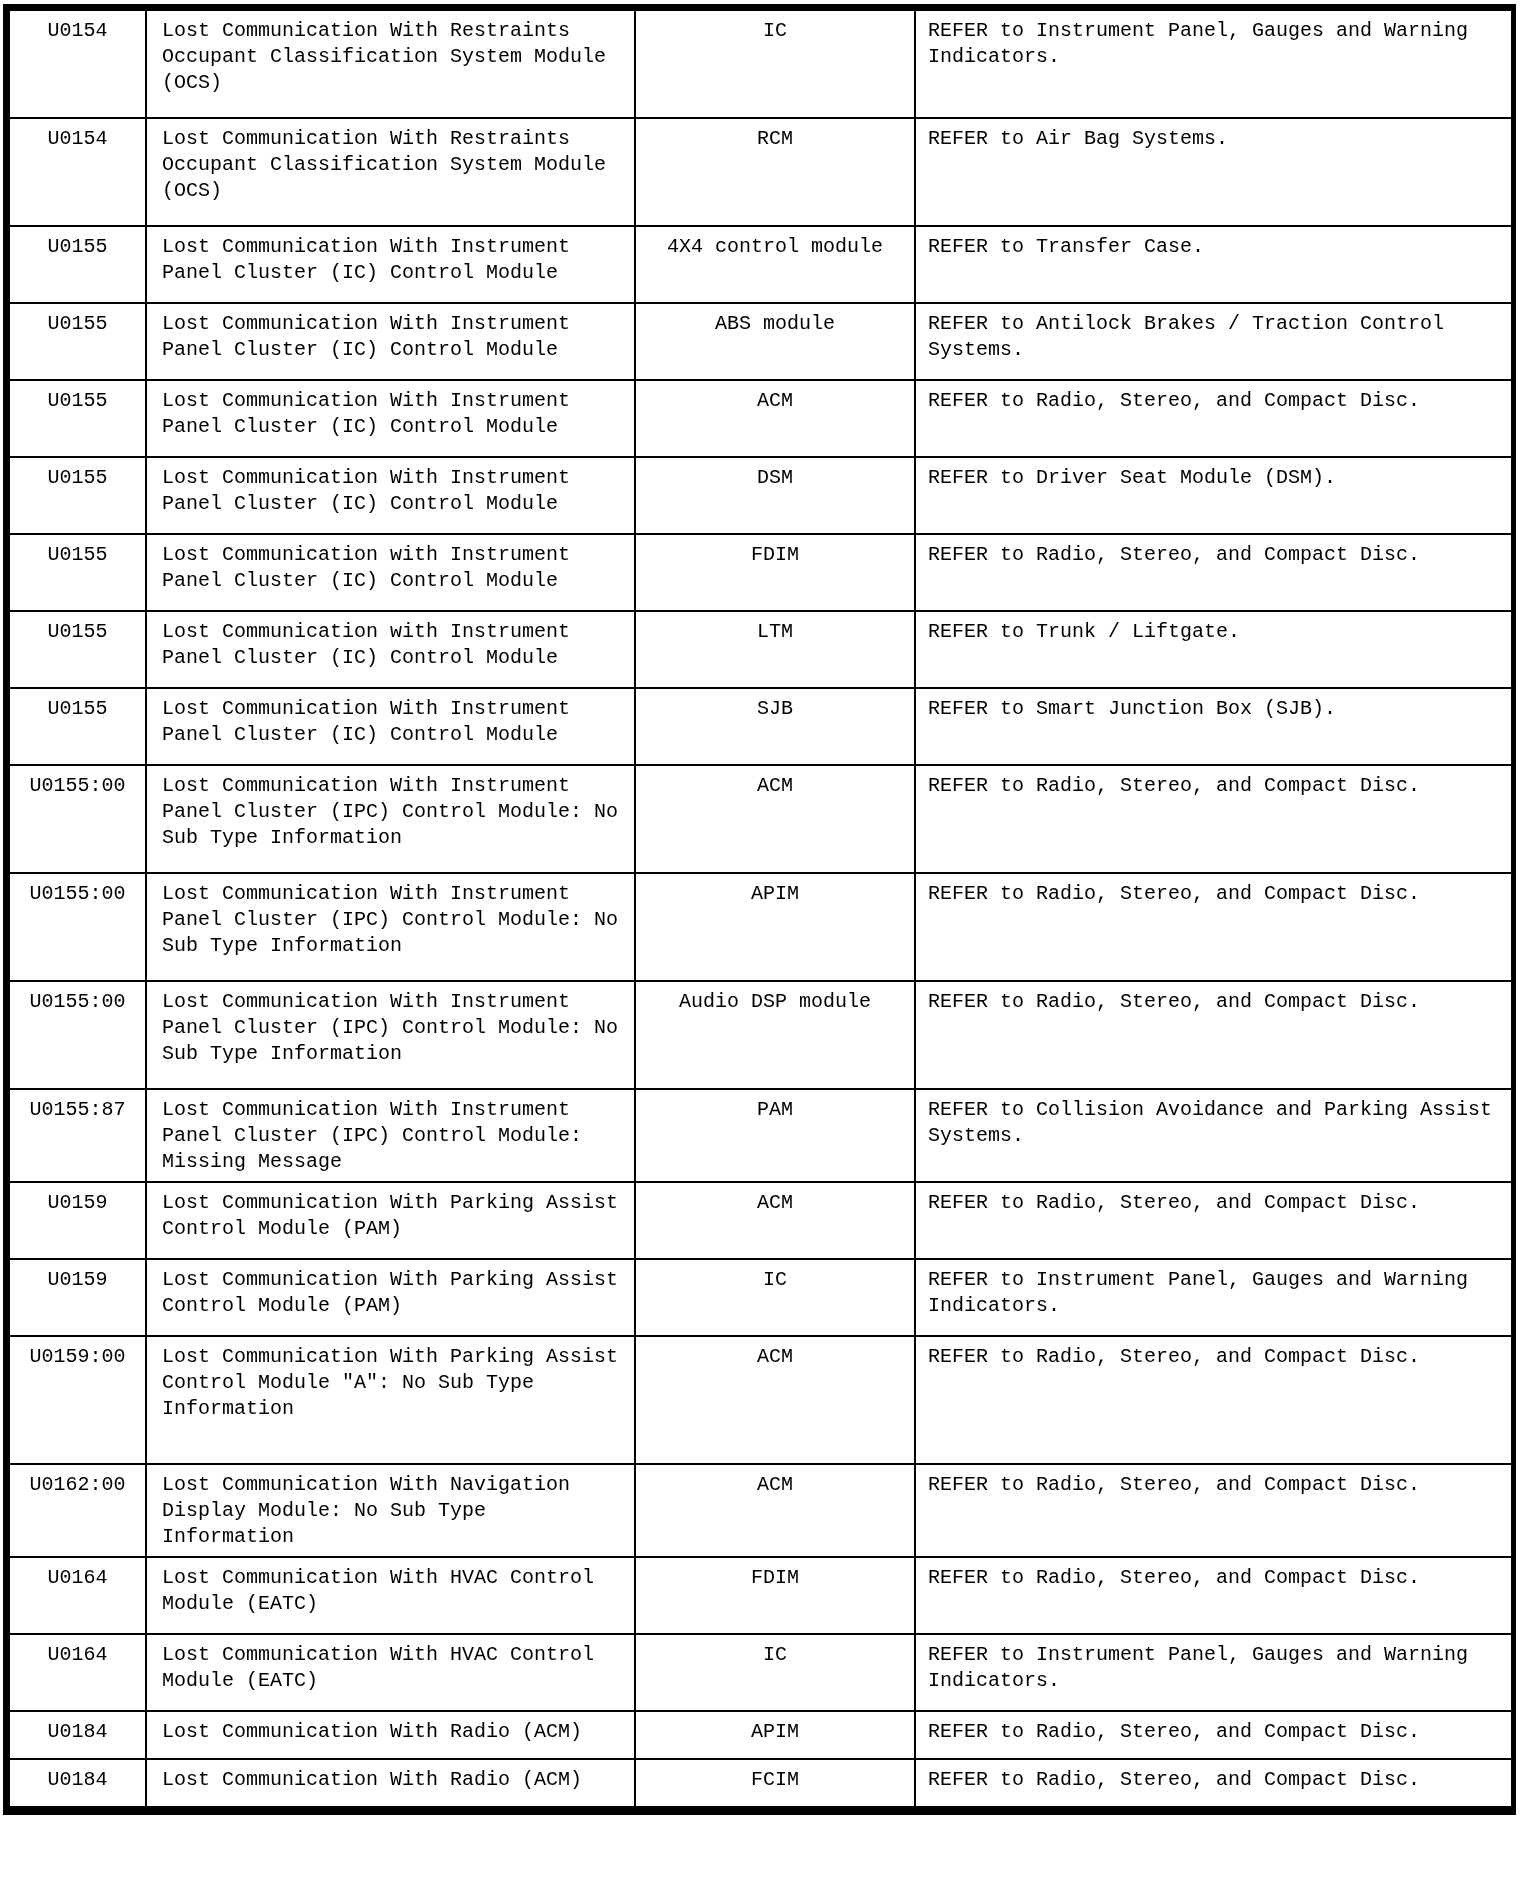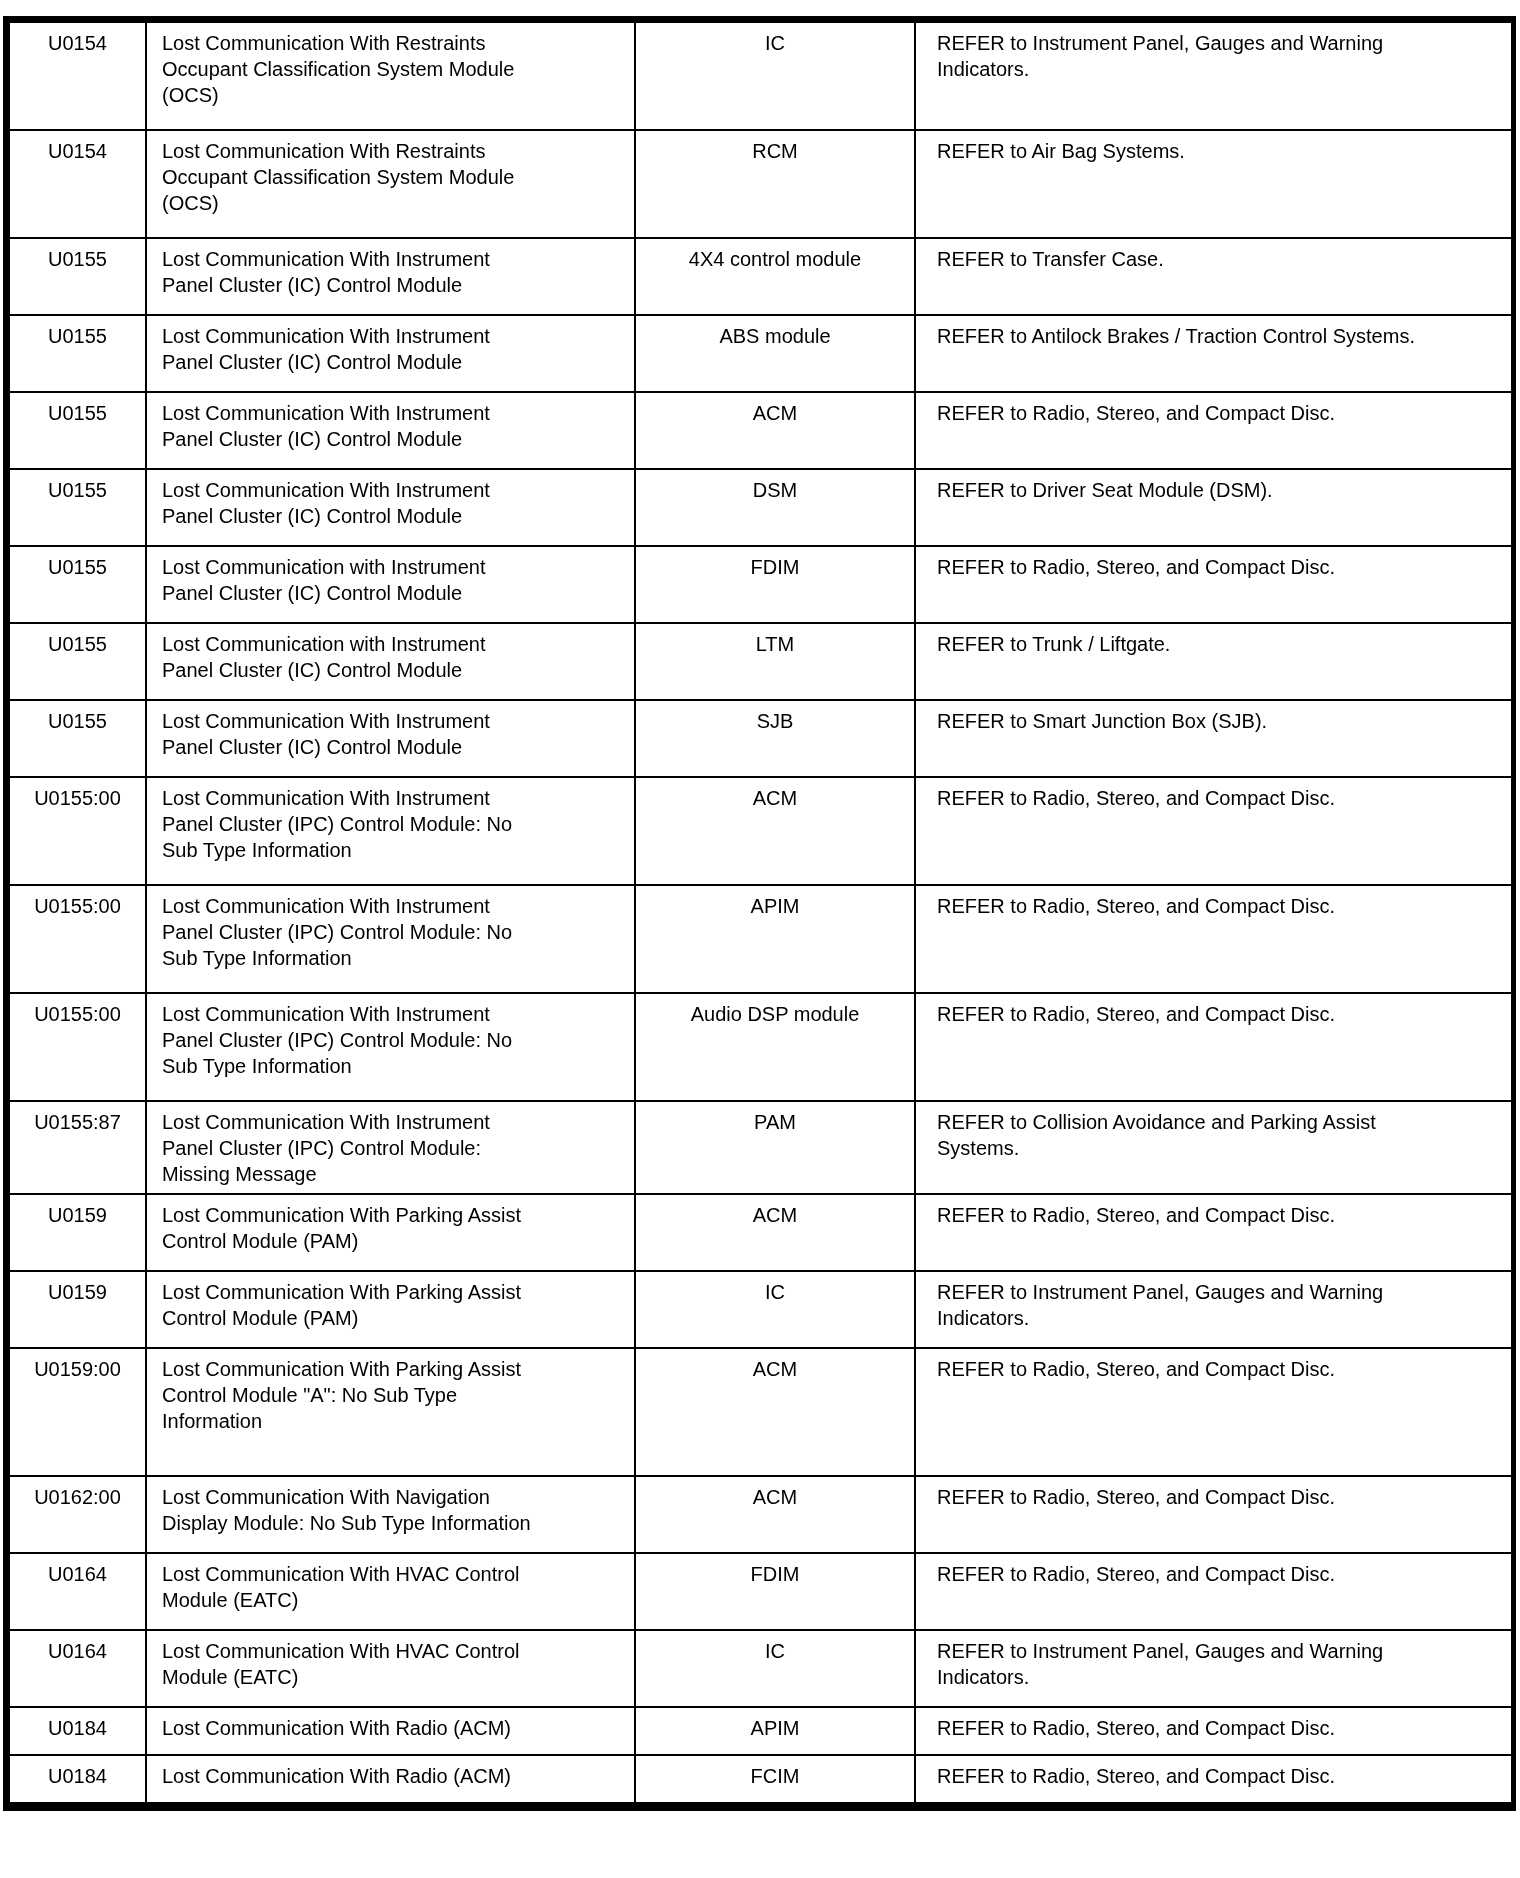--- a/index.html
+++ b/index.html
@@ -10,25 +10,26 @@
   body {
     width: 1520px;
     height: 1878px;
     font-family: "Liberation Sans", sans-serif;
     color: #000000;
     overflow: hidden;
   }
   .table-wrap {
     position: absolute;
     left: 3px;
-    top: 16px;
+    top: 4px;
     width: 1503px;
     border: 5px solid #000000;
     border-bottom-width: 7px;
     background: #ffffff;
+    font-family: Liberation Mono, monospace;
   }
   table.dtc-table {
     border-collapse: collapse;
     width: 100%;
     table-layout: fixed;
   }
   td {
     border: 2px solid #000000;
     vertical-align: top;
     font-size: 20px;
@@ -47,21 +48,21 @@
     padding-left: 15px;
   }
   td.col-module {
     text-align: center;
     padding-left: 4px;
     padding-right: 4px;
     margin-left: 13px;
   }
   td.col-action {
     text-align: left;
-    padding-left: 21px;
+    padding-left: 12px;
   }
 </style>
 </head>
 <body>
 
 <div class="table-wrap">
   <table class="dtc-table">
     <colgroup>
       <col style="width:137px">
       <col style="width:489px">

